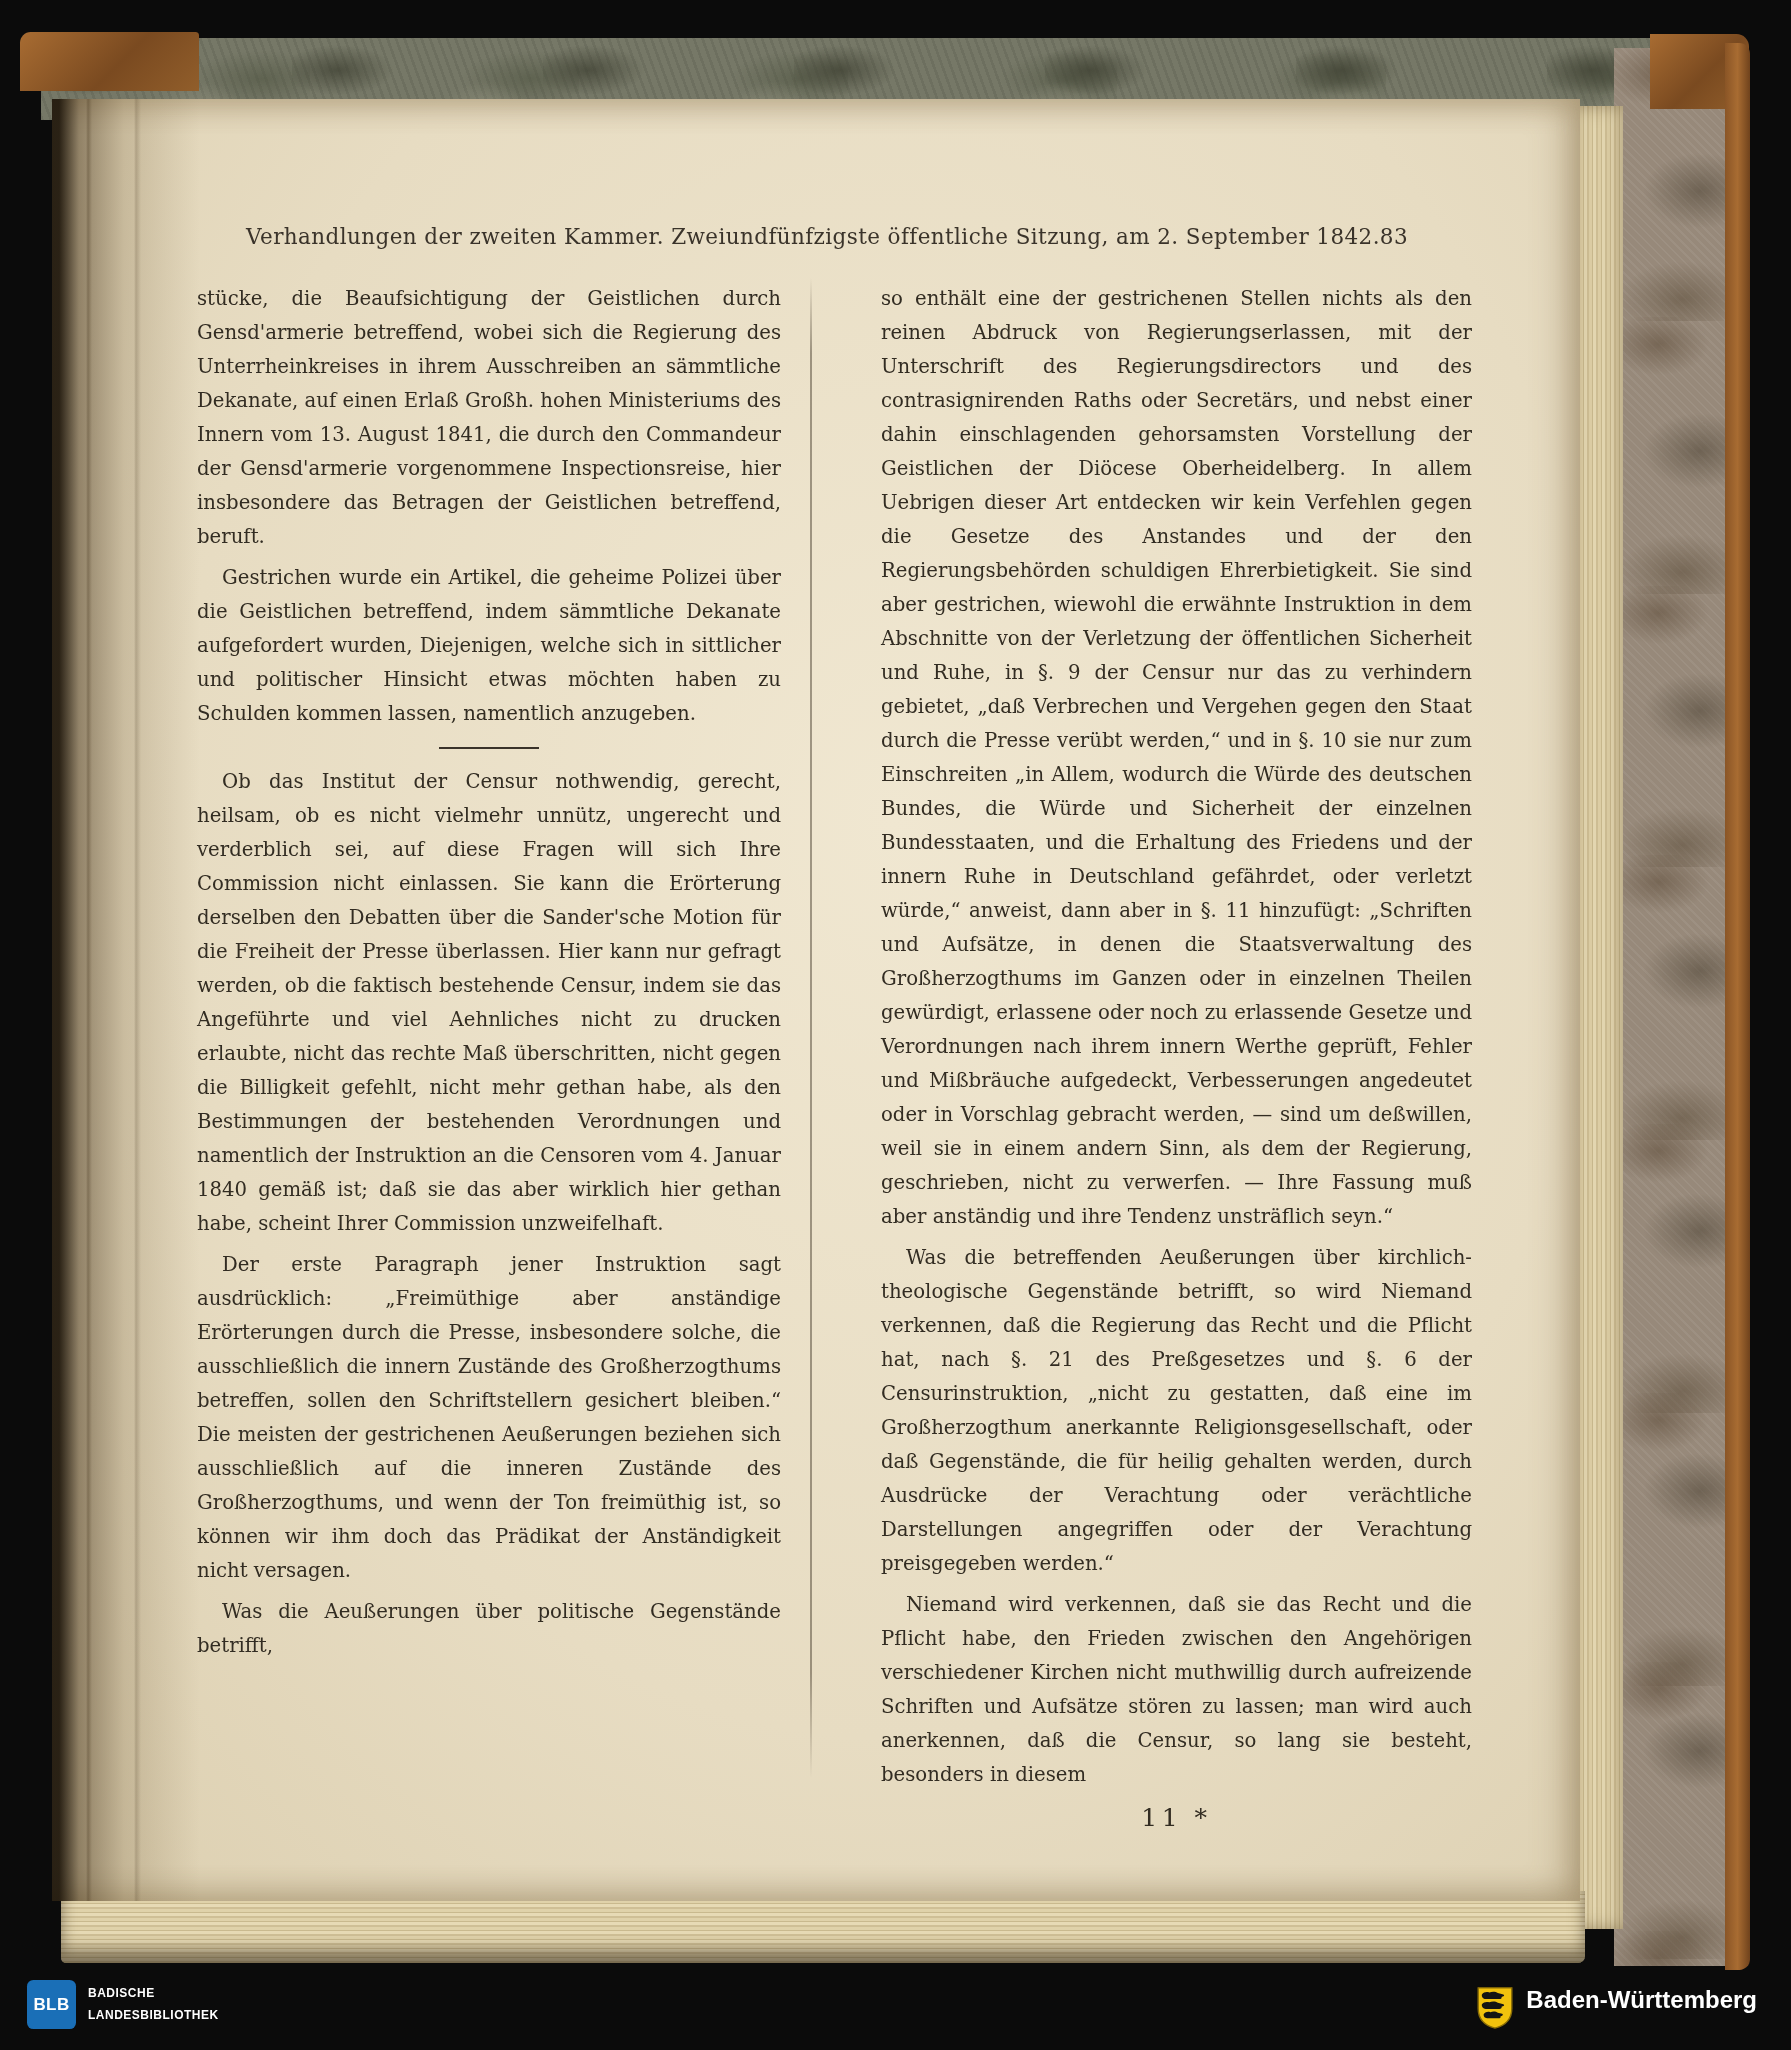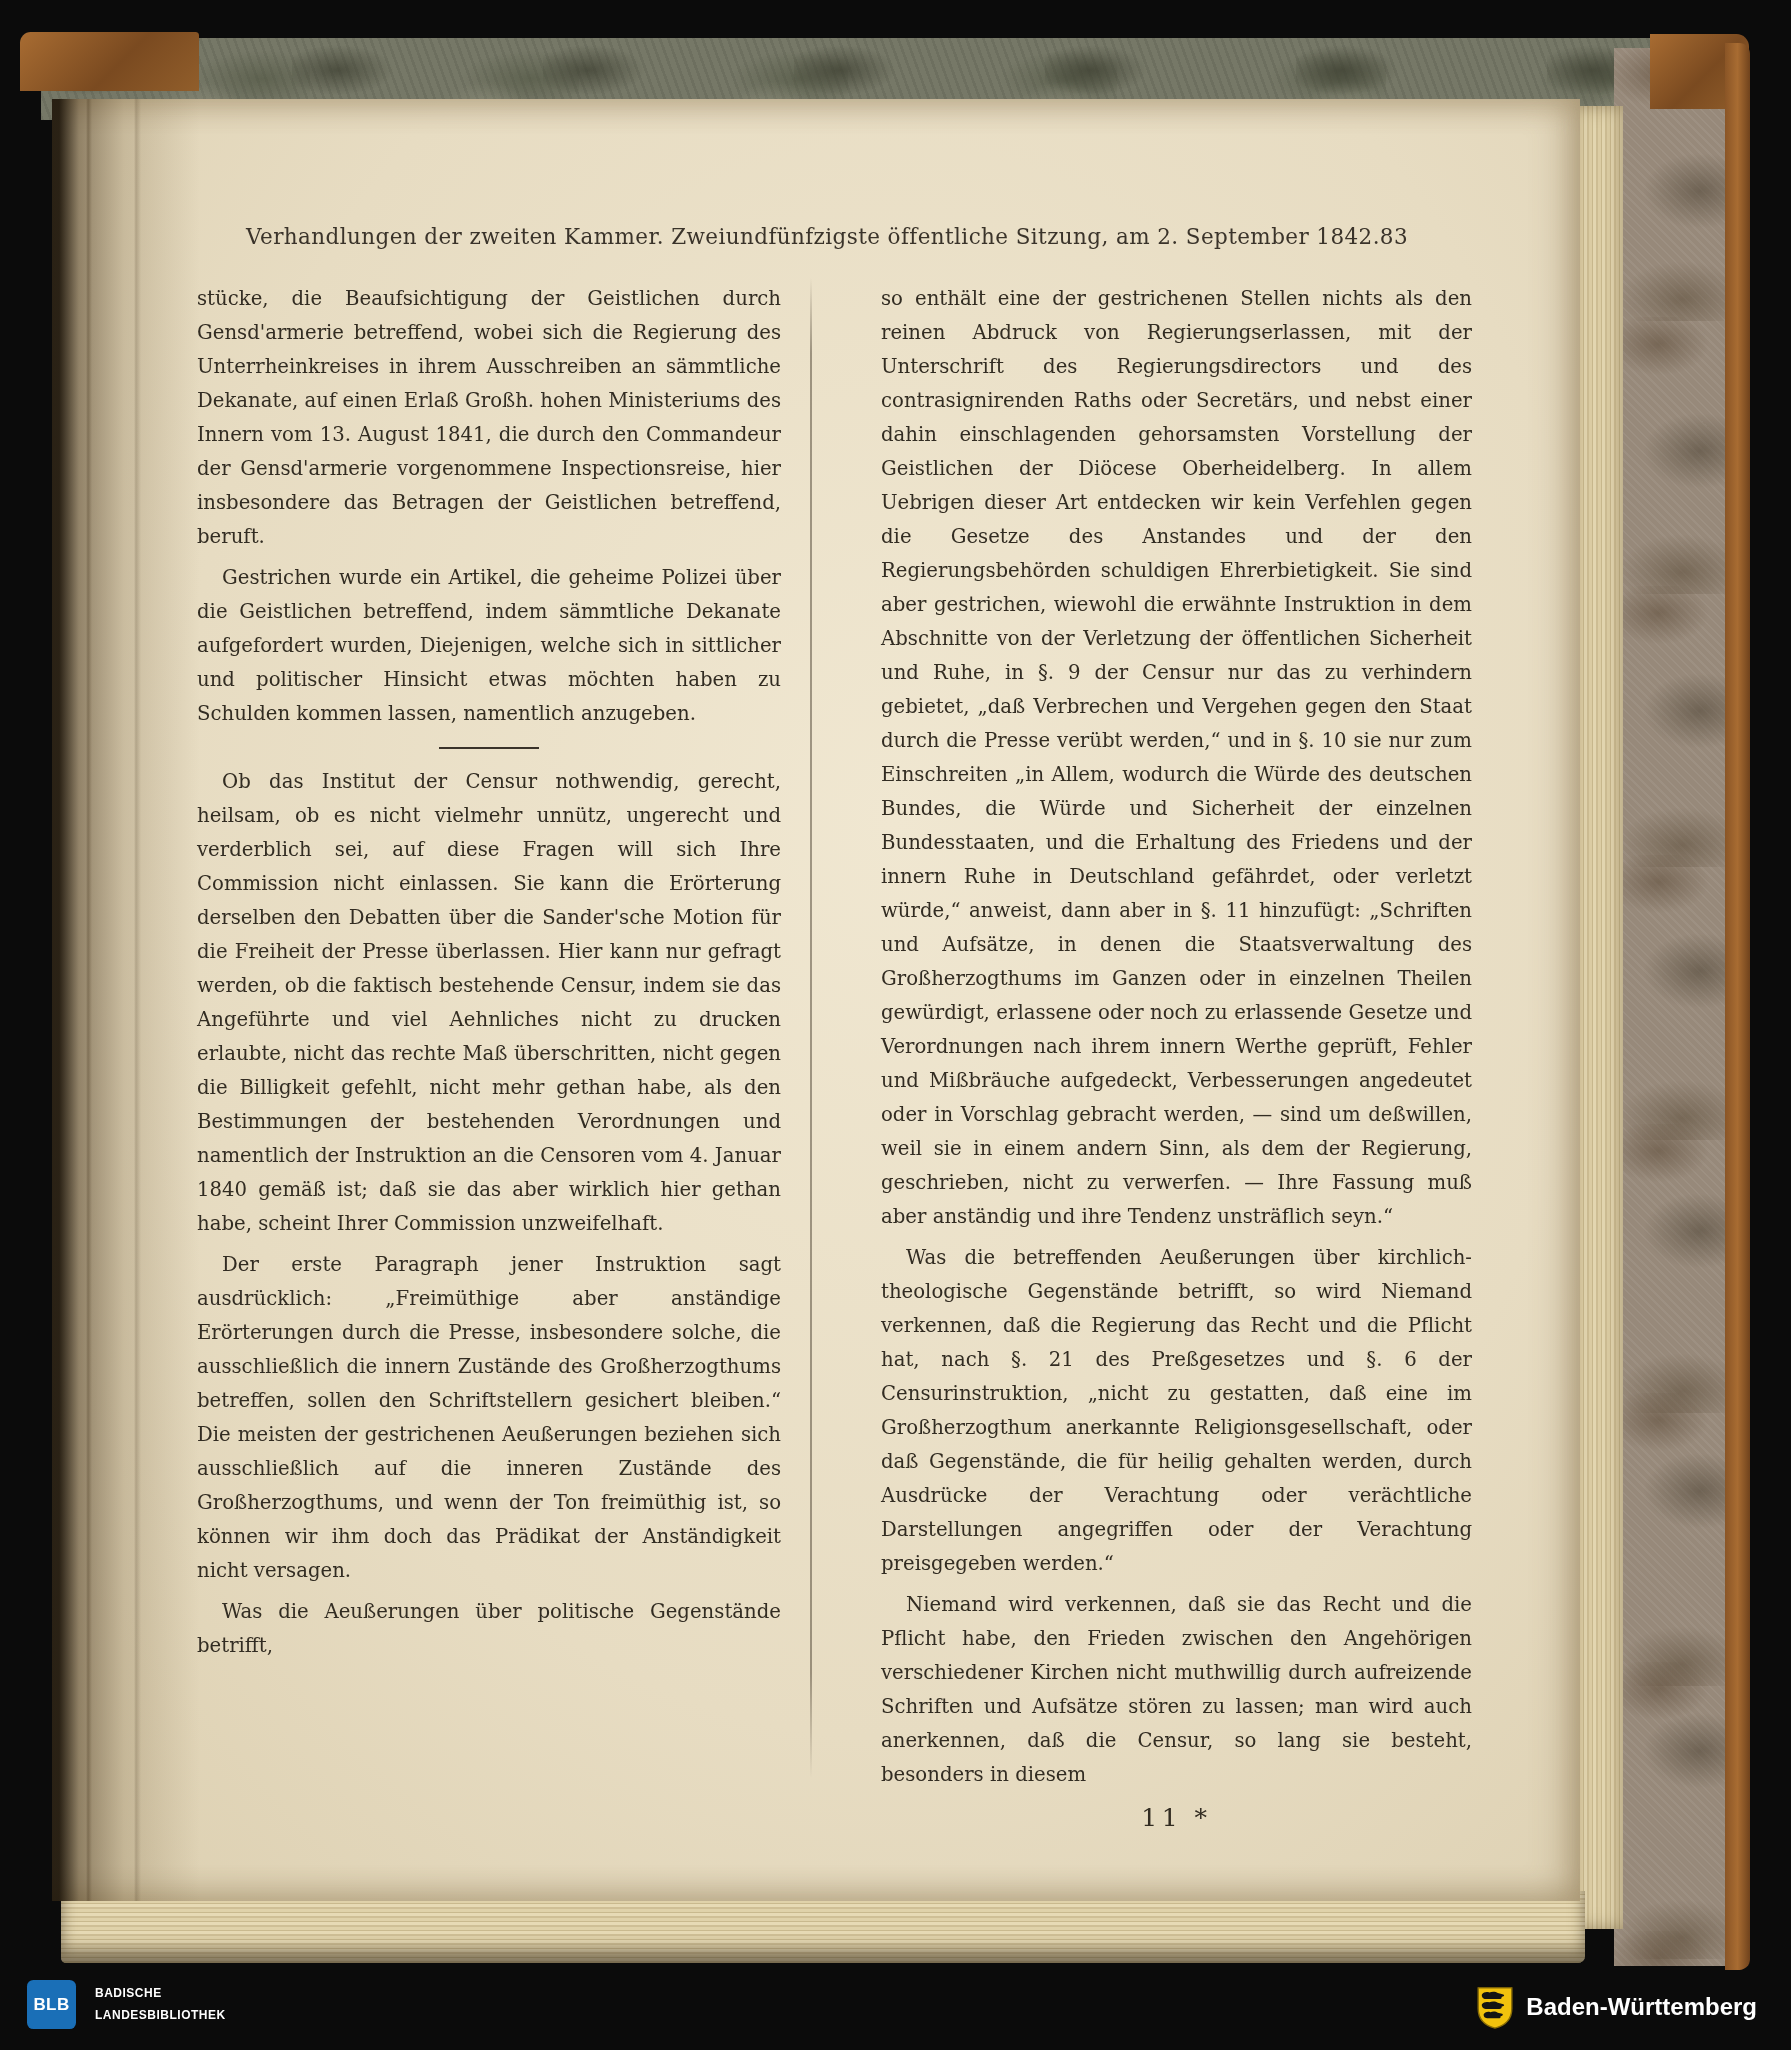--- a/index.html
+++ b/index.html
@@ -81,28 +81,28 @@
   .col-right{left:822px;width:605px;}
   .column-divider{
     position:absolute;left:758px;top:179px;width:1.8px;height:1500px;
     background:linear-gradient(rgba(60,50,35,0), rgba(60,50,35,.45) 5%, rgba(60,50,35,.45) 93%, rgba(60,50,35,0));
   }
   .section-rule{width:100px;height:1.8px;background:#3a332a;margin:16px auto 16px;}
   .sig{ text-align:center;margin-top:9px;font-size:25px;letter-spacing:4.5px;}
 
   
   .footer{position:absolute;left:0;top:1966px;width:1791px;height:85px;}
-  .blb{position:absolute;left:27px;top:14.3px;display:flex;align-items:center;gap:19px;}
+  .blb{position:absolute;left:27px;top:14.3px;display:flex;align-items:center;gap:12px;}
   .blb-badge{
     width:49px;height:49px;border-radius:6.3px;background:#1a6fb7;
     color:#fff;font-family:"Liberation Sans", sans-serif;font-weight:bold;font-size:17px;
     display:flex;align-items:center;justify-content:center;letter-spacing:0.4px;
   }
   .blb-text{color:#fff;font-family:"Liberation Sans", sans-serif;font-weight:bold;font-size:12px;line-height:21.5px;letter-spacing:0.5px;}
-  .bw{position:absolute;right:34px;top:19.7px;display:flex;align-items:center;gap:12.5px;
+  .bw{position:absolute;right:34px;top:19.7px;display:flex;align-items:flex-start;gap:12.5px;
     color:#fff;font-family:"Liberation Sans", sans-serif;font-size:24px;font-weight:600;}
   .bw-shield{width:38px;height:43px;}
 </style>
 </head>
 <body>
 
 <div class="stage">
 
   <div class="cover-top"></div>
   <div class="board-right"></div>

